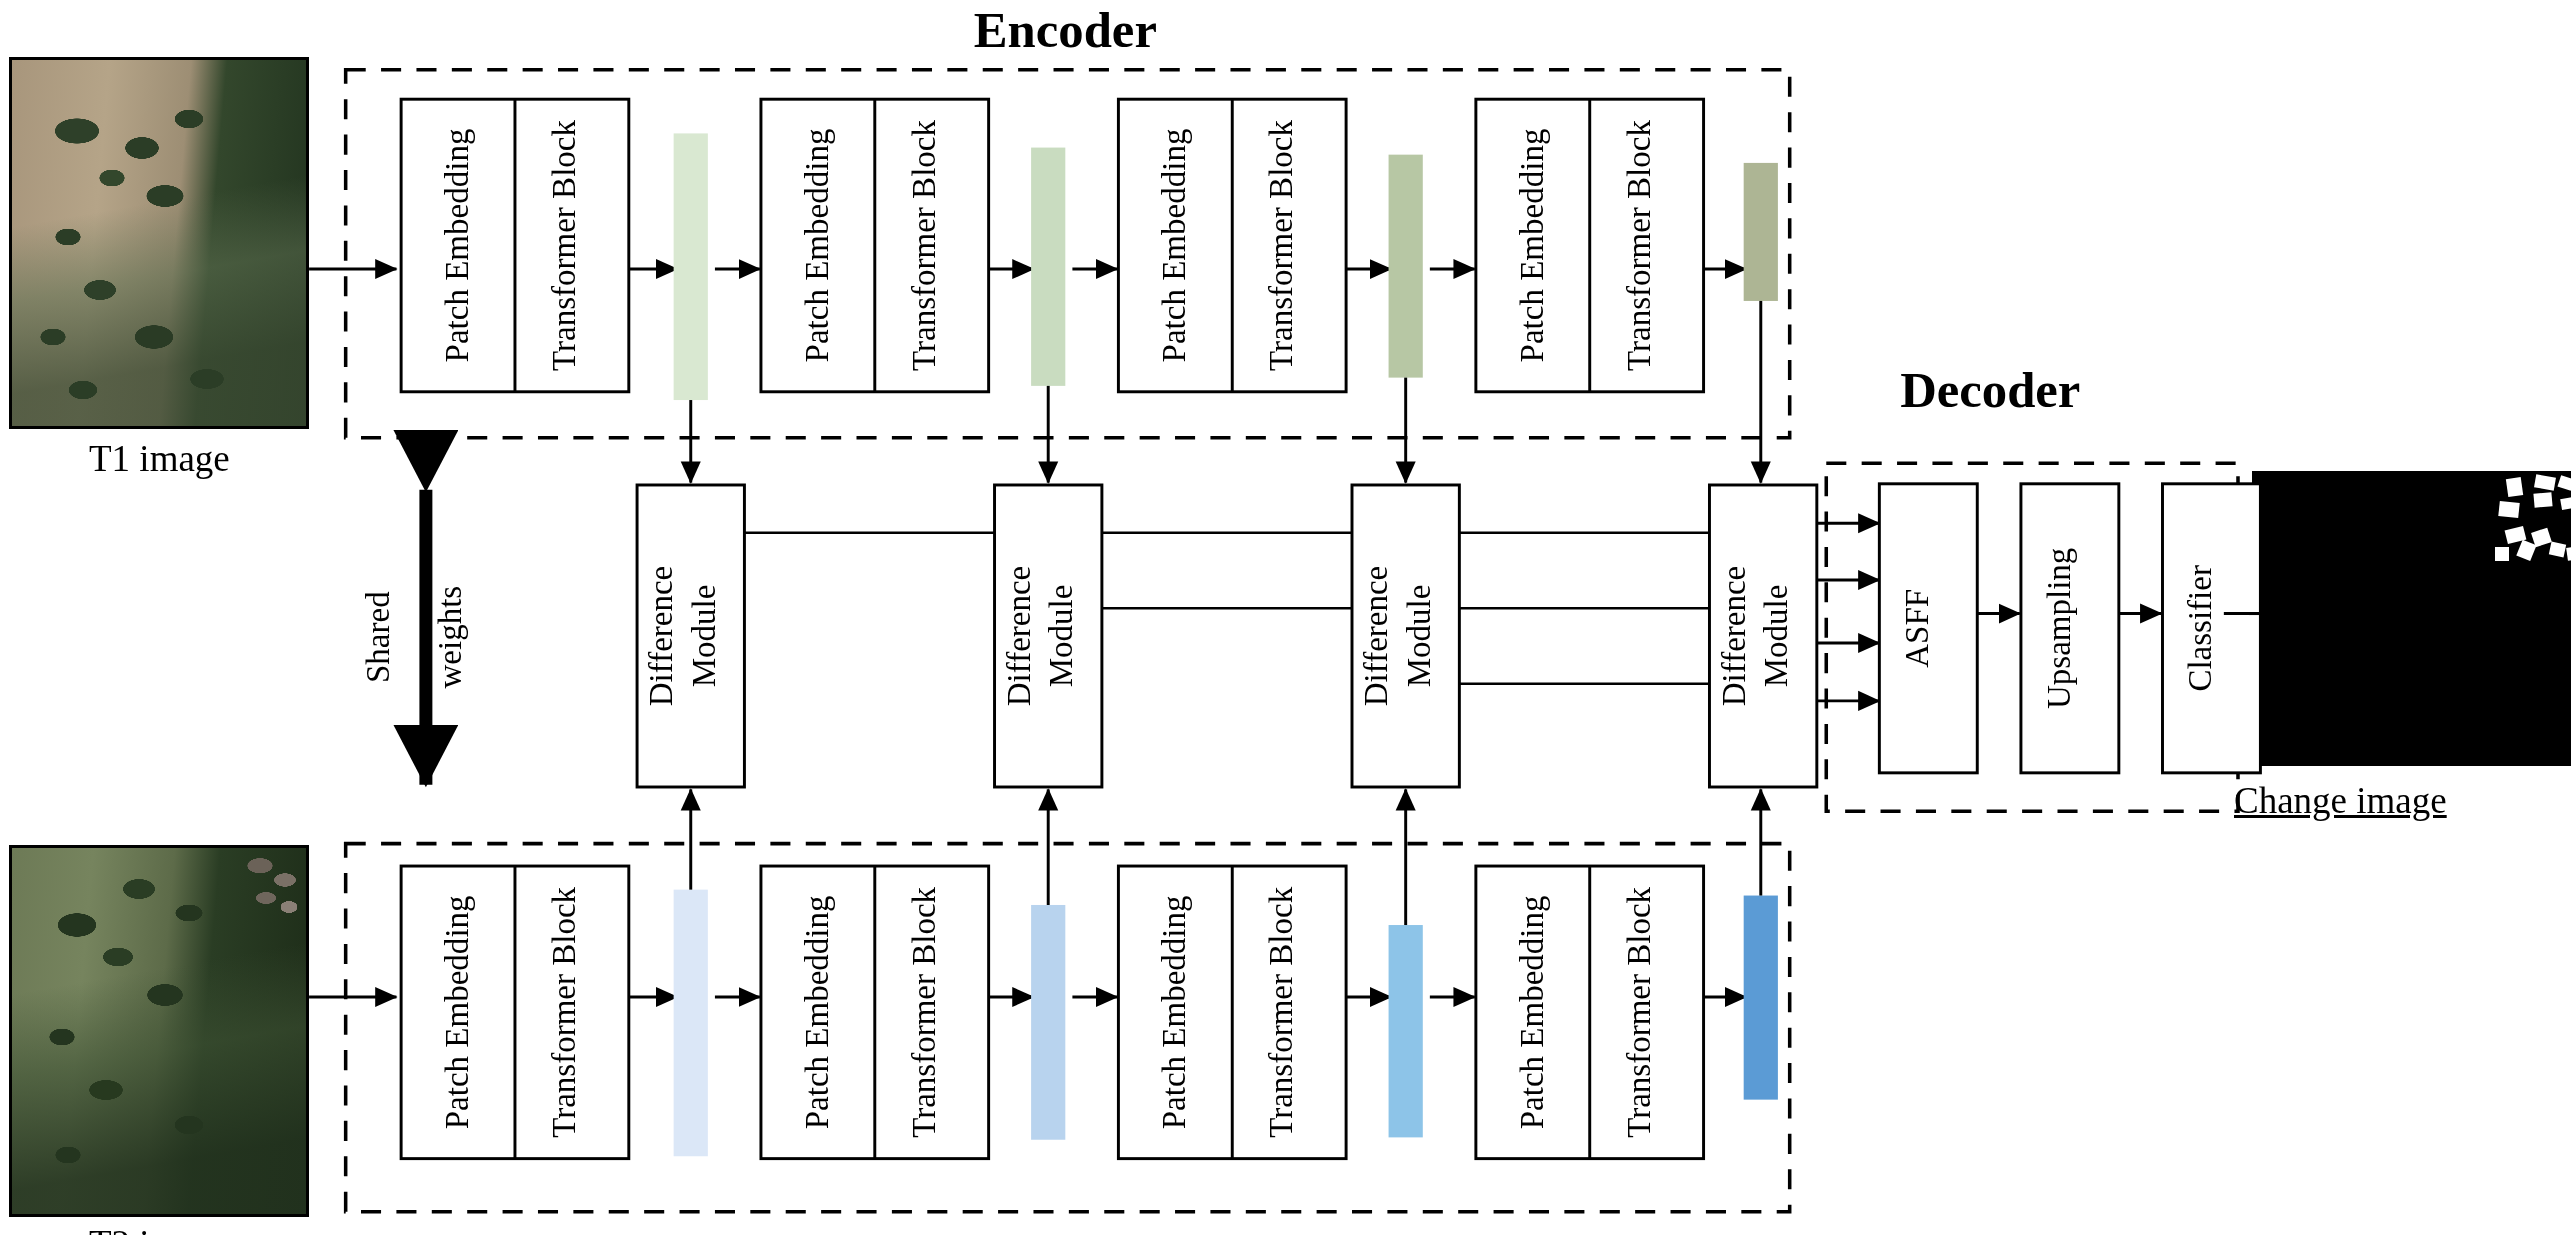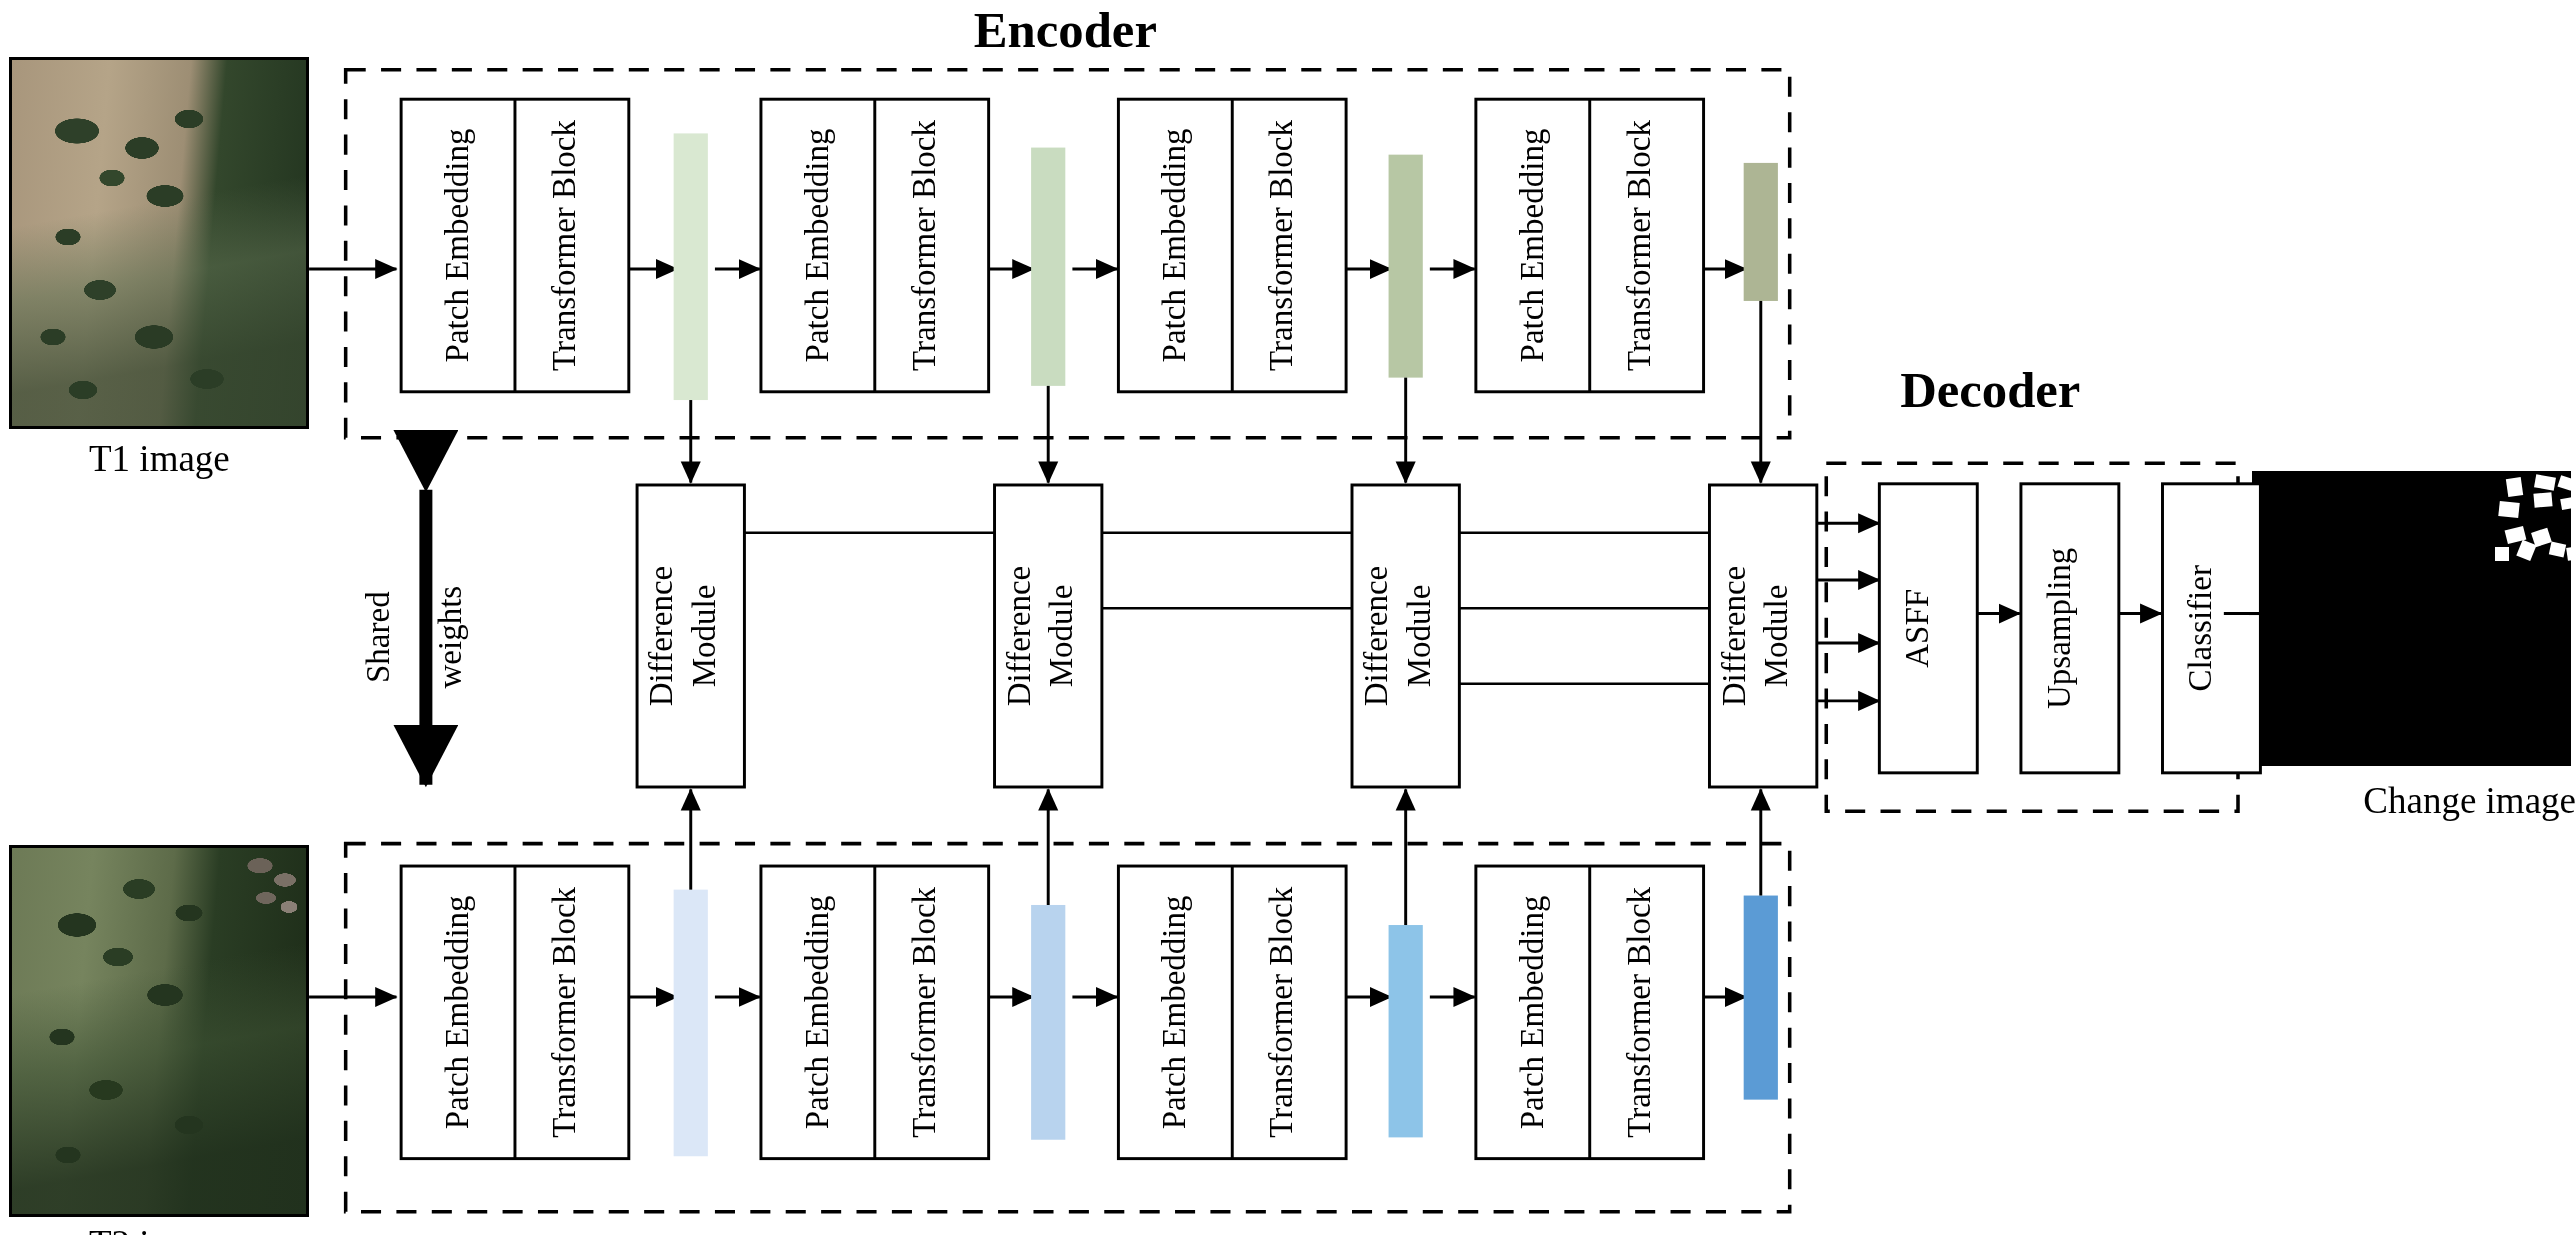--- a/index.html
+++ b/index.html
@@ -72,22 +72,22 @@
     <div class="blob" style="left:283px;top:4.7px;width:20px;height:13px;transform:rotate(10deg);"></div>
     <div class="blob" style="left:282px;top:22.4px;width:17.7px;height:14px;transform:rotate(-5deg);"></div>
     <div class="blob" style="left:307px;top:5.9px;width:14px;height:11.8px;transform:rotate(18deg);"></div>
     <div class="blob" style="left:309px;top:27px;width:13px;height:10.6px;transform:rotate(-10deg);"></div>
     <div class="blob" style="left:243px;top:76px;width:14px;height:14px;"></div>
     <div class="blob" style="left:267px;top:71px;width:15.3px;height:16.5px;transform:rotate(22deg);"></div>
     <div class="blob" style="left:281px;top:59px;width:16.5px;height:15.3px;transform:rotate(-18deg);"></div>
     <div class="blob" style="left:298px;top:72px;width:15.3px;height:13px;transform:rotate(12deg);"></div>
     <div class="blob" style="left:315px;top:76px;width:13px;height:13px;transform:rotate(-8deg);"></div>
   </div>
-  <div style="position:absolute;left:2234px;top:779px;width:342px;text-align:right;
-              font-size:37px;">Change image</div>
+  <div style="position:absolute;left:2234px;top:779px;width:342px;text-align:left;
+              font-size:37px;text-decoration:underline;">Change image</div>
 
   <svg class="layer" viewBox="0 0 4367 2095">
     <defs>
       <marker id="ah" markerWidth="8" markerHeight="8" refX="7.2" refY="4" orient="auto" markerUnits="strokeWidth">
         <path d="M0,0.6 L7.6,4 L0,7.4 z" fill="#000"></path>
       </marker>
       <marker id="ahbig" markerWidth="5" markerHeight="5" refX="4.6" refY="2.5" orient="auto" markerUnits="strokeWidth">
         <path d="M0,0 L4.8,2.5 L0,5 z" fill="#000"></path>
       </marker>
     </defs>

